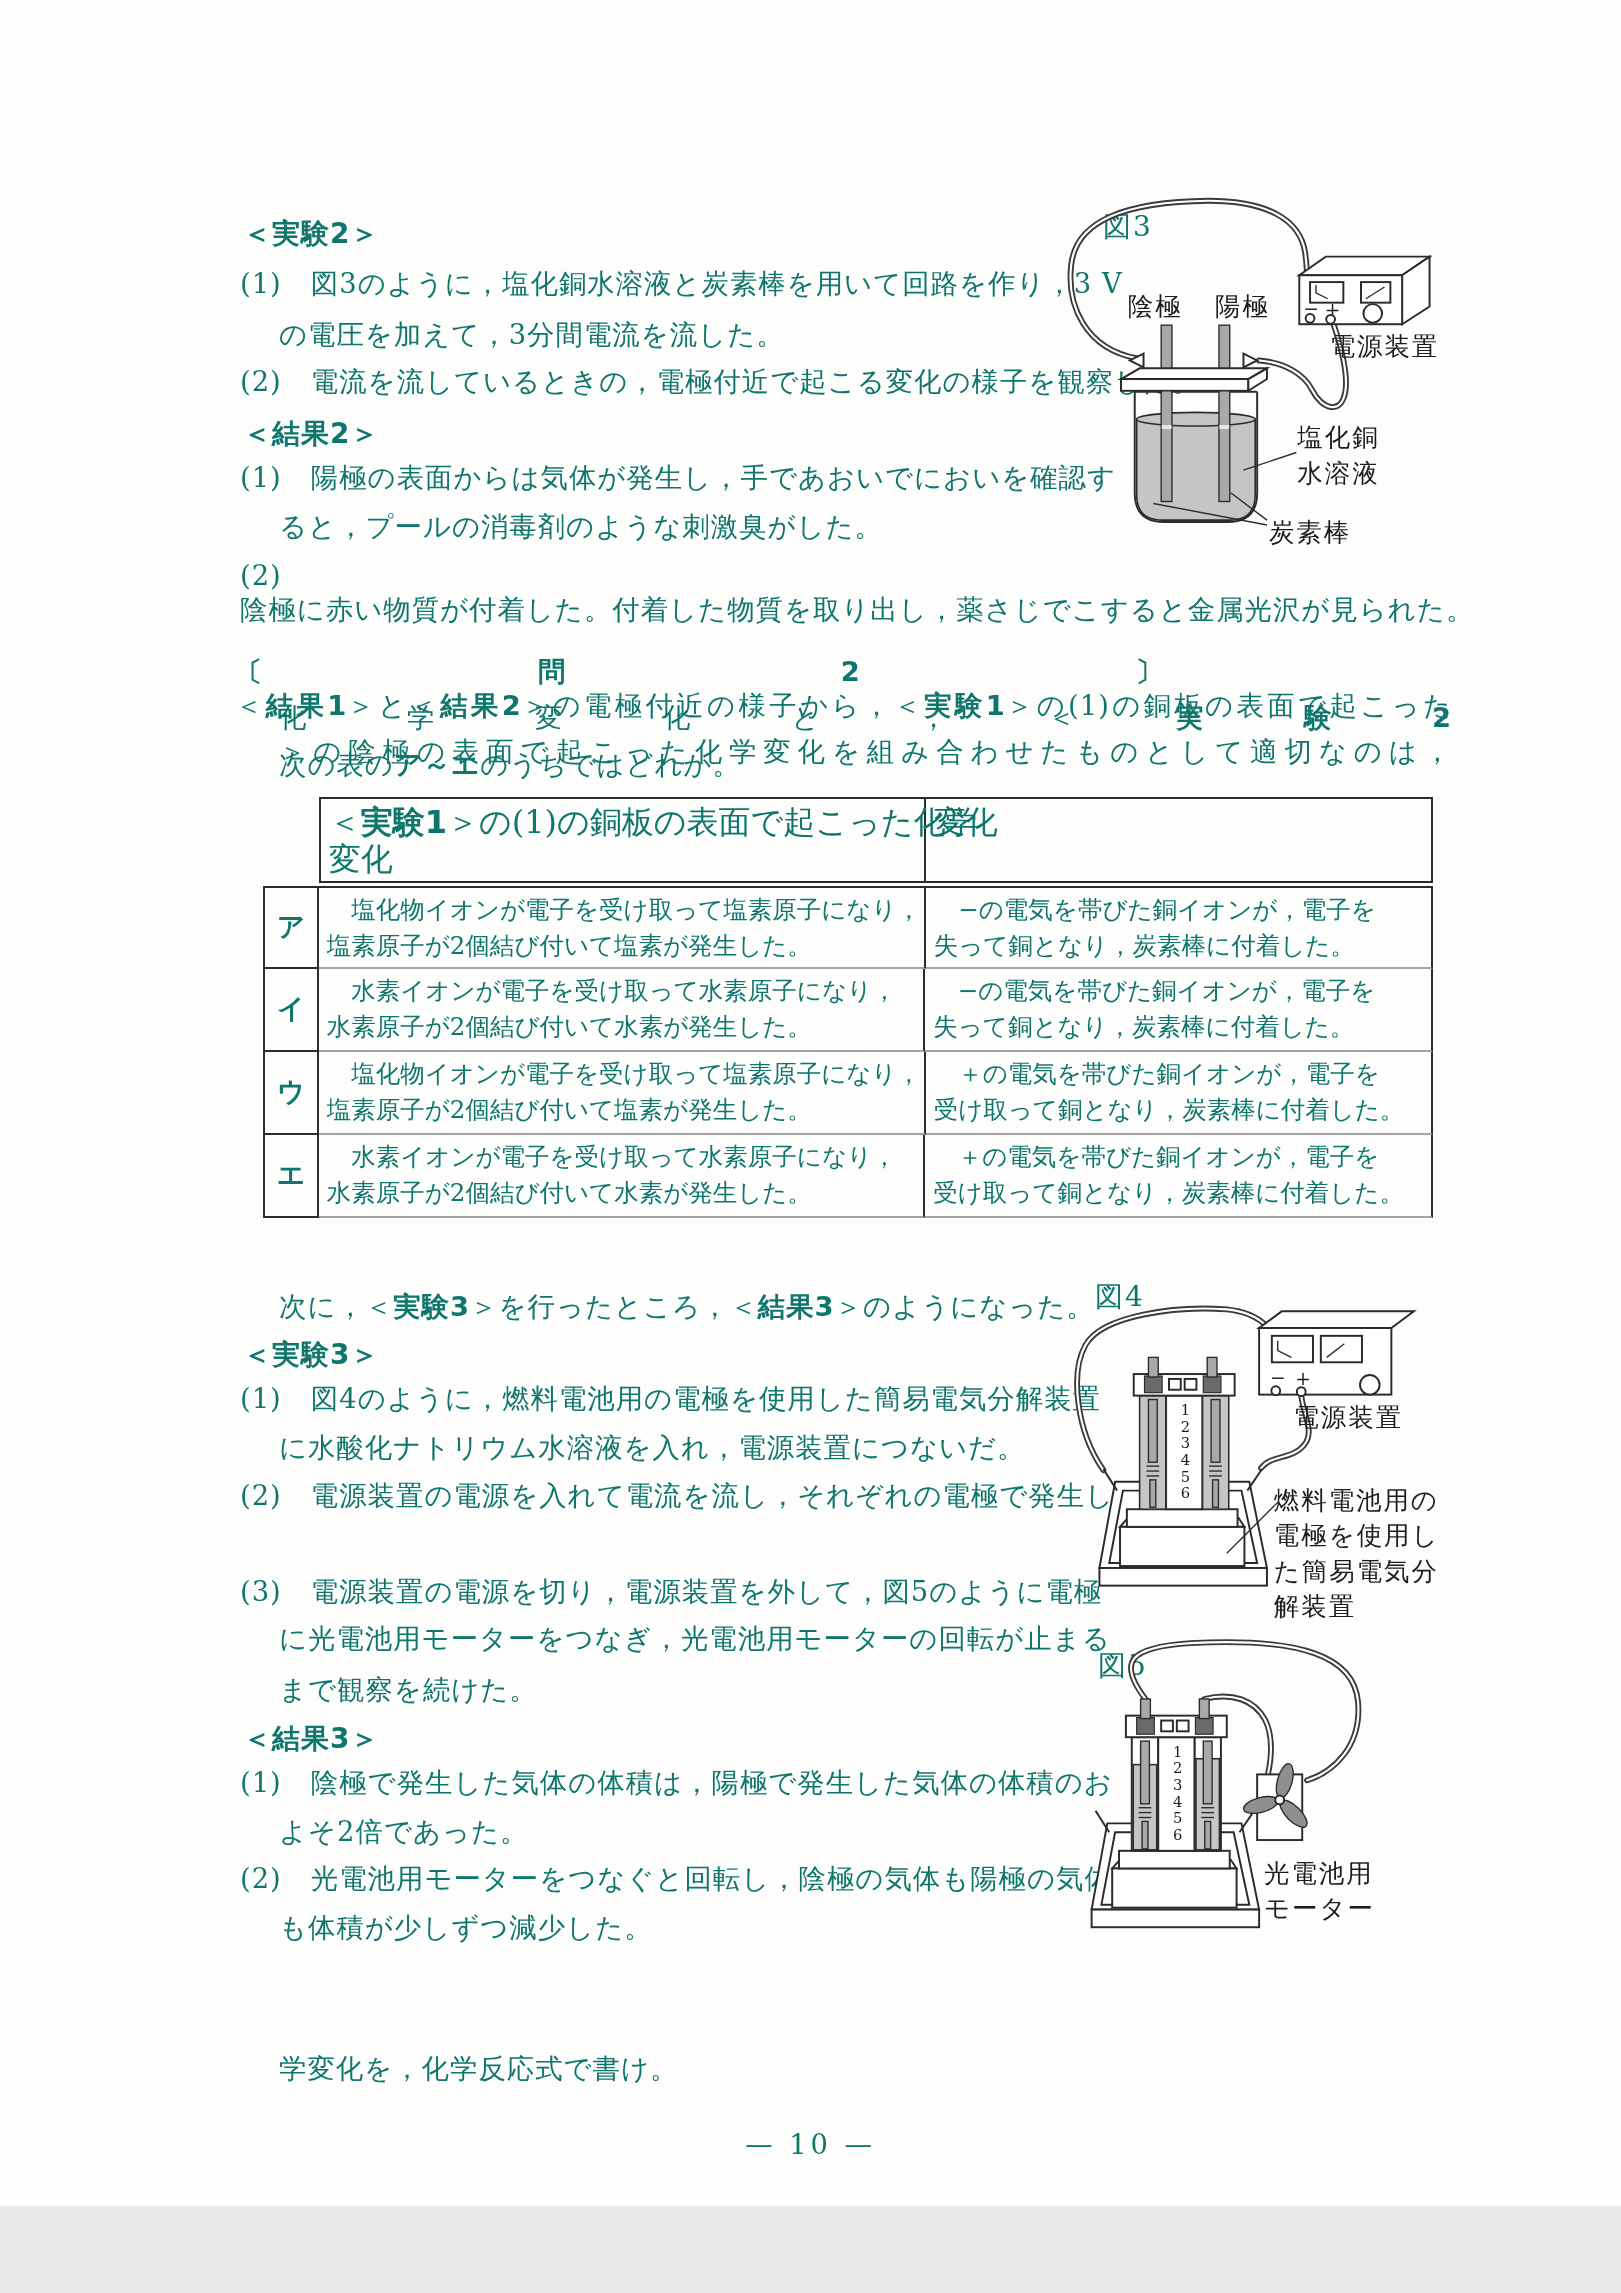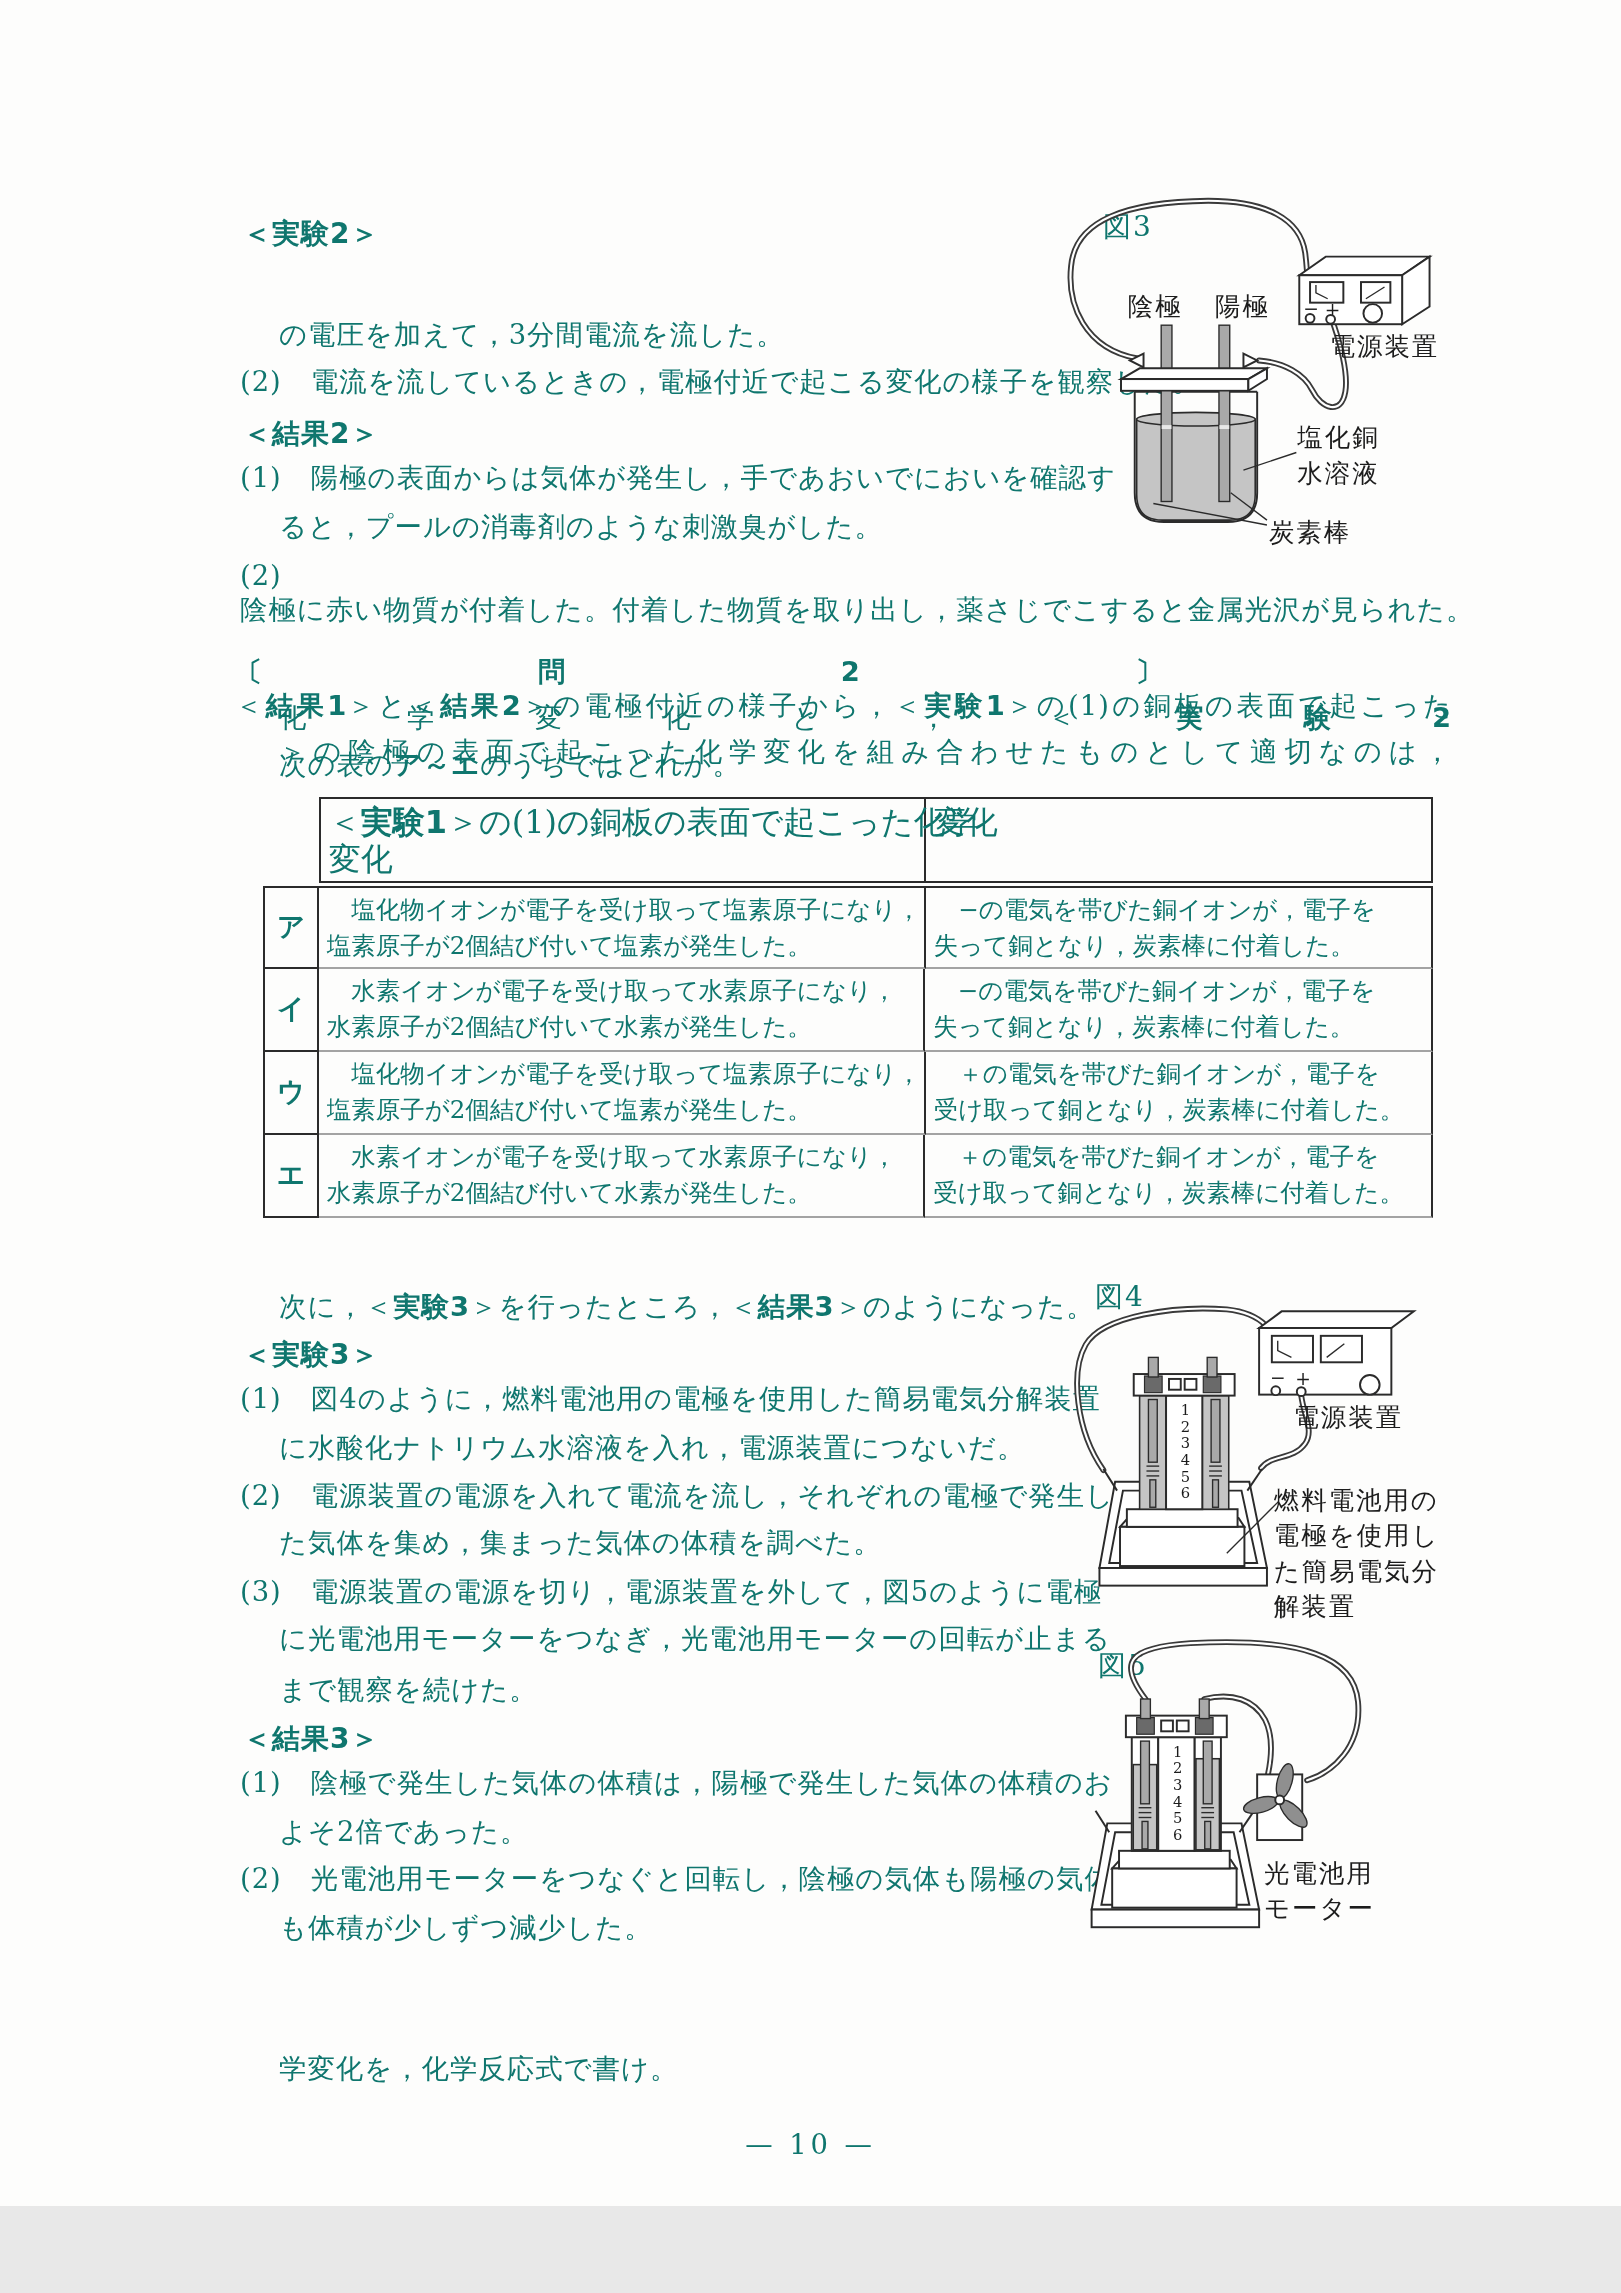--- a/index.html
+++ b/index.html
@@ -46,20 +46,21 @@
   .wireI{stroke:#ffffff;stroke-width:2.2;fill:none;stroke-linecap:round;}
   .num{font-size:15px;}
   .pgnum{position:absolute;top:2129px;left:0;width:1621px;text-align:center;font-size:27.4px;letter-spacing:3.9px;}
 </style>
 </head>
 <body>
 
 <div class="page">
 
   <div class="t heading" style="left:243px;top:216px;">＜実験2＞</div>
+  <div class="t" style="left:240px;top:267px;"><span>(1)</span><span class="gap"></span><span>図3のように，塩化銅水溶液と炭素棒を用いて回路を作り，3 V</span></div>
   <div class="t" style="left:279px;top:318px;">の電圧を加えて，3分間電流を流した。</div>
   <div class="t" style="left:240px;top:365px;"><span>(2)</span><span class="gap"></span><span>電流を流しているときの，電極付近で起こる変化の様子を観察した。</span></div>
 
   <div class="t heading" style="left:243px;top:416px;">＜結果2＞</div>
   <div class="t" style="left:240px;top:461px;"><span>(1)</span><span class="gap"></span><span>陽極の表面からは気体が発生し，手であおいでにおいを確認す</span></div>
   <div class="t" style="left:279px;top:510px;">ると，プールの消毒剤のような刺激臭がした。</div>
   <div class="t fw" style="left:240px;top:559px;"><span>(2)</span><span class="gap"></span><span>陰極に赤い物質が付着した。付着した物質を取り出し，薬さじでこすると金属光沢が見られた。</span></div>
 
   <div class="t fw" style="left:235px;top:655px;"><span class="qlabel">〔問2〕</span><span class="gap-s"></span><span><span>＜</span><span class="bg">結果1</span><span>＞と＜</span><span class="bg">結果2</span><span>＞の電極付近の様子から，＜</span><span class="bg">実験1</span><span>＞の(1)の銅板の表面で起こった</span></span></div>
   <div class="t fw" style="left:279px;top:701px;width:1173px;"><span>化学変化と，＜</span><span class="bg">実験2</span><span>＞の陰極の表面で起こった化学変化を組み合わせたものとして適切なのは，</span></div>
@@ -120,21 +121,20 @@
           <div class="cellline">受け取って銅となり，炭素棒に付着した。</div>
       </div>
     </div>
   </div>
 
   <div class="t" style="left:279px;top:1290px;"><span>次に，＜</span><span class="bg">実験3</span><span>＞を行ったところ，＜</span><span class="bg">結果3</span><span>＞のようになった。</span></div>
   <div class="t heading" style="left:243px;top:1337px;">＜実験3＞</div>
   <div class="t" style="left:240px;top:1382px;"><span>(1)</span><span class="gap"></span><span>図4のように，燃料電池用の電極を使用した簡易電気分解装置</span></div>
   <div class="t" style="left:279px;top:1431px;">に水酸化ナトリウム水溶液を入れ，電源装置につないだ。</div>
   <div class="t" style="left:240px;top:1479px;"><span>(2)</span><span class="gap"></span><span>電源装置の電源を入れて電流を流し，それぞれの電極で発生し</span></div>
-  <div class="t" style="left:279px;top:1526px;">た気体を集め，集まった気体の体積を調べた。</div>
   <div class="t" style="left:240px;top:1575px;"><span>(3)</span><span class="gap"></span><span>電源装置の電源を切り，電源装置を外して，図5のように電極</span></div>
   <div class="t" style="left:279px;top:1622px;">に光電池用モーターをつなぎ，光電池用モーターの回転が止まる</div>
   <div class="t" style="left:279px;top:1673px;">まで観察を続けた。</div>
 
   <div class="t heading" style="left:243px;top:1721px;">＜結果3＞</div>
   <div class="t" style="left:240px;top:1766px;"><span>(1)</span><span class="gap"></span><span>陰極で発生した気体の体積は，陽極で発生した気体の体積のお</span></div>
   <div class="t" style="left:279px;top:1815px;">よそ2倍であった。</div>
   <div class="t" style="left:240px;top:1862px;"><span>(2)</span><span class="gap"></span><span>光電池用モーターをつなぐと回転し，陰極の気体も陽極の気体</span></div>
   <div class="t" style="left:279px;top:1911px;">も体積が少しずつ減少した。</div>
 

